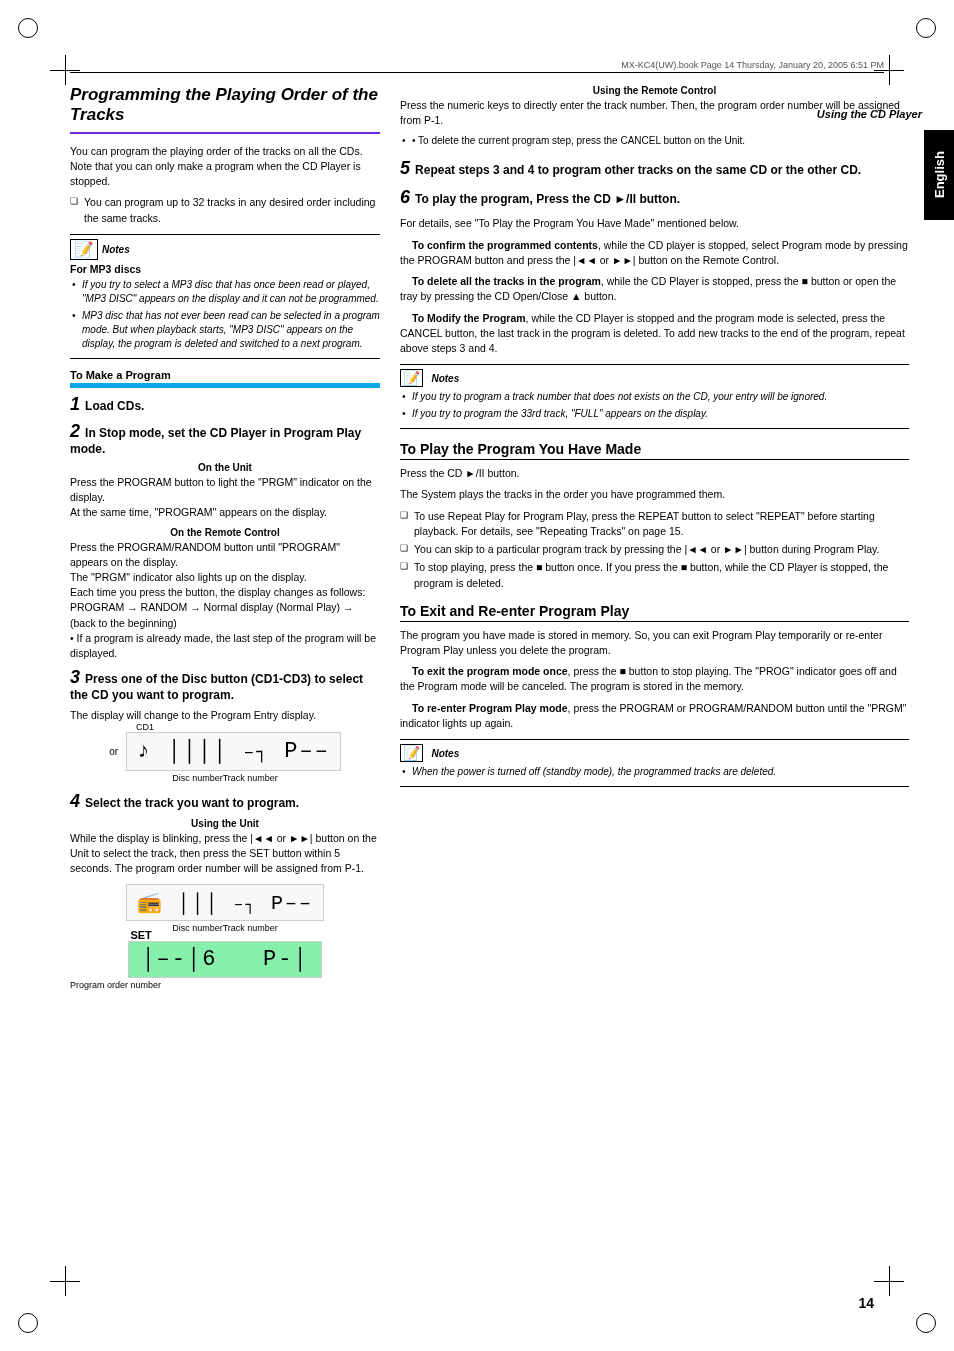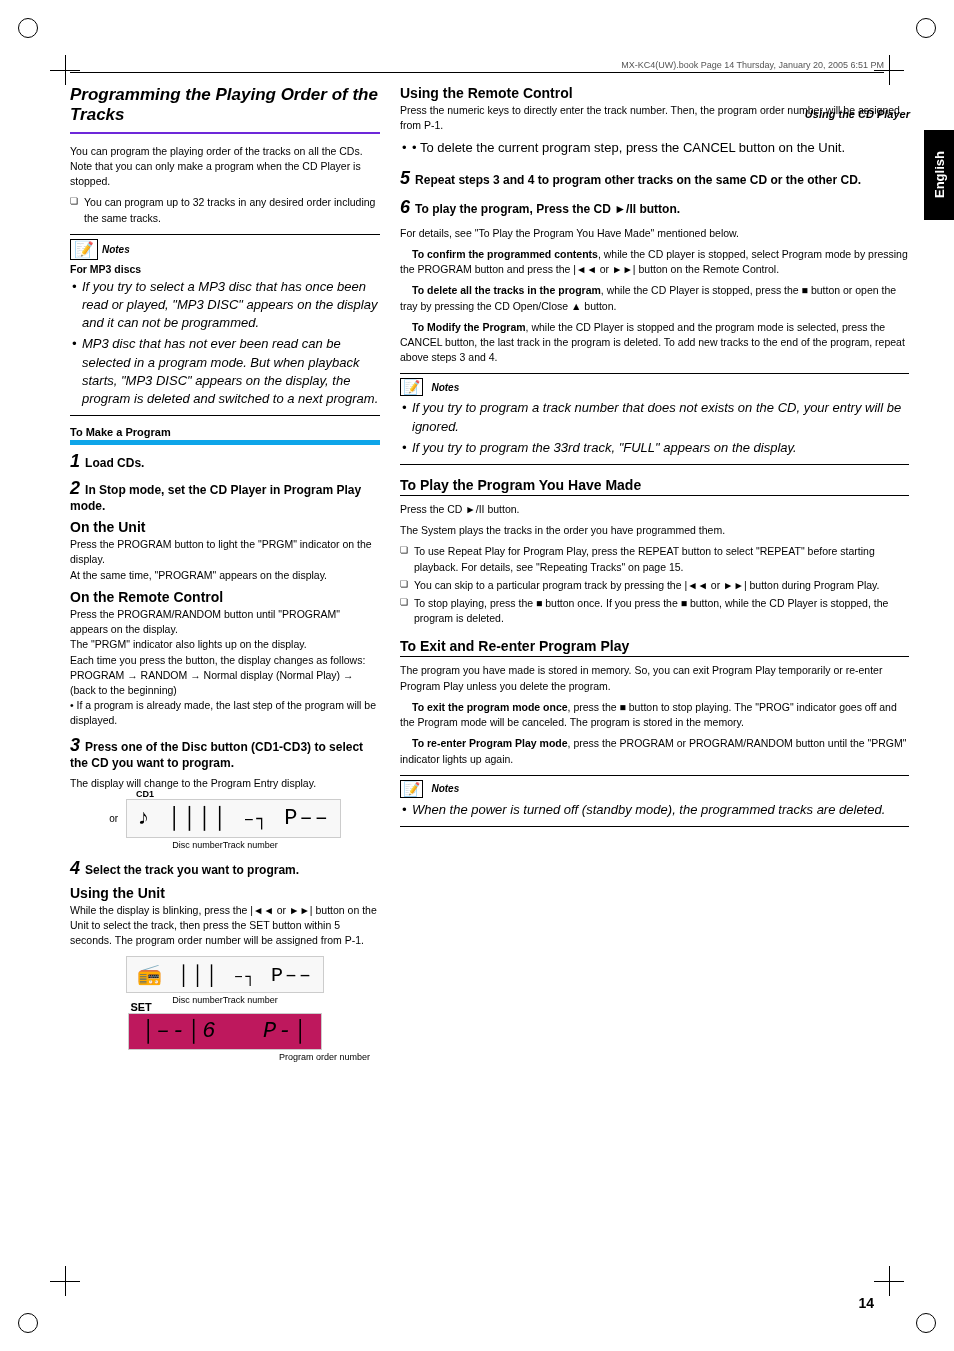--- a/index.html
+++ b/index.html
@@ -88,21 +88,21 @@
       text-align: center;
       height: 90px;
       display: flex;
       align-items: center;
       justify-content: center;
     }
     
     .cd-player-label {
       position: absolute;
       top: 108px;
-      right: 44px;
+      right: 32px;
       font-style: italic;
       font-size: 11px;
       font-weight: bold;
     }
     
     .page-number {
       position: absolute;
       bottom: 40px;
       right: 80px;
       font-size: 14px;
@@ -168,21 +168,21 @@
       display: flex;
       align-items: center;
       gap: 4px;
     }
     .notes-sub-header {
       font-size: 10.5px;
       font-weight: bold;
       margin-bottom: 3px;
     }
     .notes-bullet {
-      font-size: 13px;
+      font-size: 10px;
       line-height: 1.4;
       padding-left: 12px;
       position: relative;
       margin-bottom: 3px;
       font-style: italic;
     }
     .notes-bullet::before {
       content: '•';
       position: absolute;
       left: 2px;
@@ -205,24 +205,25 @@
     .step-title {
       font-size: 12px;
       font-weight: bold;
       display: inline;
       margin-left: 2px;
     }
     .step-row {
       margin-bottom: 6px;
     }
     .step-sub-heading {
-      font-size: 14px;
+      font-size: 10px;
       font-weight: bold;
       margin-top: 4px;
       margin-bottom: 2px;
+      text-align: center;
     }
     
     .display-area {
       margin: 8px 0;
       text-align: center;
     }
     .display-img {
       display: inline-block;
       border: 1px solid #ccc;
       background: #f8f8f8;
@@ -236,23 +237,22 @@
       margin-top: 2px;
       display: flex;
       justify-content: center;
     }
     .display-img-2 {
       display: inline-block;
       font-family: 'Courier New', monospace;
       font-size: 13px;
       letter-spacing: 2px;
       border: 1px solid #ccc;
-      background: #be185d;
+      background: #86efac;
       padding: 3px 8px;
-      font-style: italic;
     }
     .para-bold-start {
       font-weight: bold;
       margin-left: 12px;
     }
     .section-title-lg {
       font-size: 14px;
       font-weight: bold;
       border-bottom: 1px solid #000;
       padding-bottom: 2px;
@@ -324,21 +324,21 @@
       <div class="step-row">
         <span class="step-number">3</span>
         <span class="step-title">Press one of the Disc button (CD1-CD3) to select the CD you want to program.</span>
       </div>
       <p class="body-text">The display will change to the Program Entry display.</p>
 
       <div class="display-area">
         <div style="display:flex; align-items:center; justify-content:center; gap:8px;">
           <span style="font-size:10px;">or</span>
           <div style="position:relative; display:inline-block;">
-            <div style="position:absolute; top:-10px; left:10px; font-size:9px; font-weight:bold;text-align:center;">CD1</div>
+            <div style="position:absolute; top:-10px; left:10px; font-size:9px; font-weight:normal;text-align:center;">CD1</div>
             <div class="display-img" style="font-size:22px; padding:6px 10px;">
               ♪ ││││ <span style="font-size:18px;">‒┐</span> P‒‒
             </div>
           </div>
         </div>
         <div class="display-caption">
           <span>Disc number</span>
           <span>Track number</span>
         </div>
       </div>
@@ -364,21 +364,21 @@
 
       <div class="display-area">
         <div style="display:flex; align-items:center; justify-content:center;">
           <div style="position:relative;">
             <div style="font-size:11px; font-weight:bold; position:absolute; top:-12px; left:2px;">SET</div>
             <div class="display-img-2" style="font-size:22px; padding:5px 12px;">
               │‒-│6 &nbsp; P-│
             </div>
           </div>
         </div>
-        <div class="display-caption" style="justify-content:flex-end; padding-right:10px;">
+        <div class="display-caption" style="justify-content:flex-start; padding-right:10px;">
           <span>Program order number</span>
         </div>
       </div>
 
     </div>
 
     <div class="right-col">
 
       <div class="step-sub-heading" style="margin-top:0;">Using the Remote Control</div>
       <p class="body-text">Press the numeric keys to directly enter the track number. Then, the program order number will be assigned from P-1.</p>

